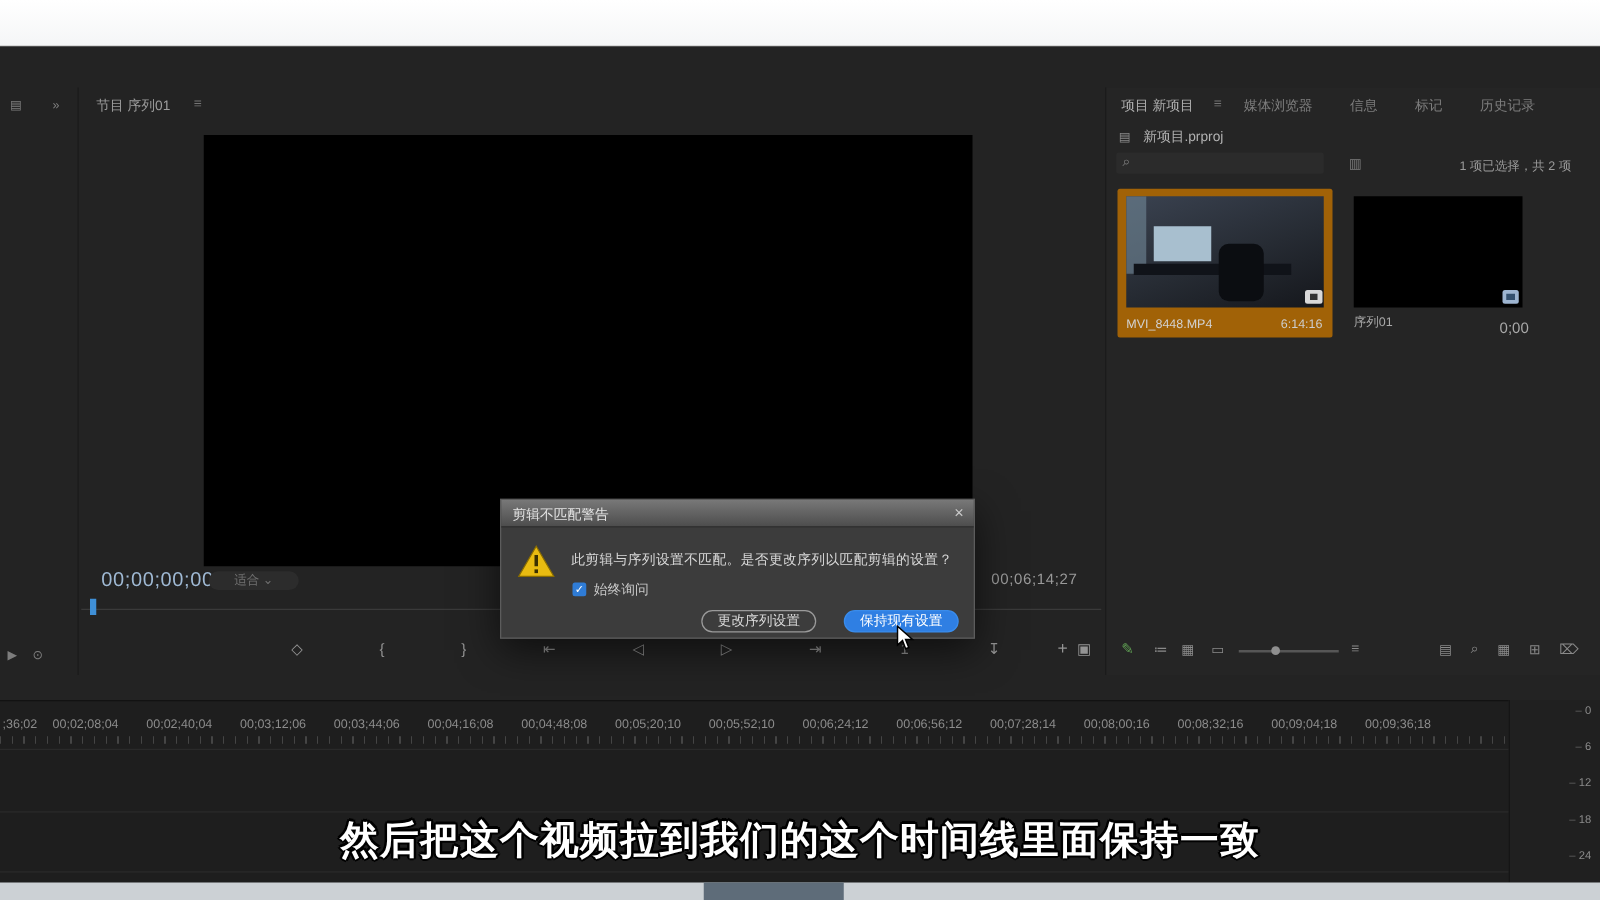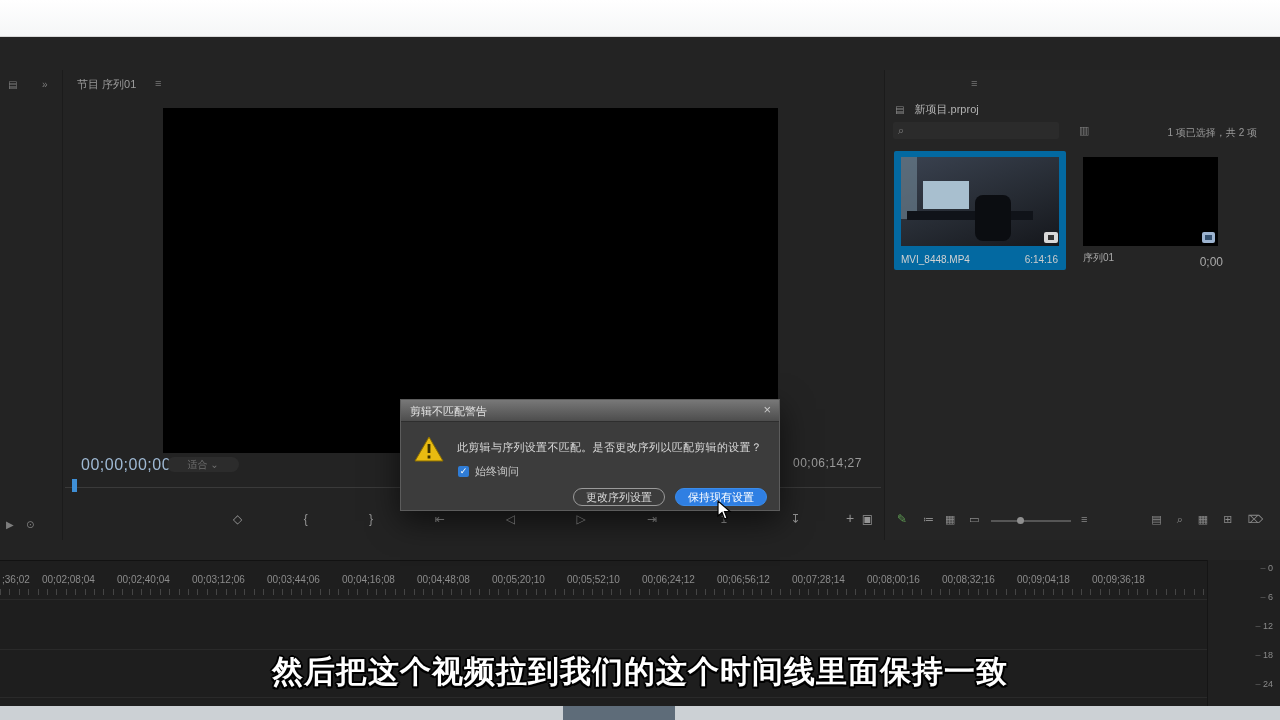--- a/index.html
+++ b/index.html
@@ -43,21 +43,21 @@
   .ptabs{position:absolute;left:12px;top:7px;display:flex;gap:30px;font-size:11px;color:#7d7d7d;white-space:nowrap;}
   .ptabs span:first-child{color:#adadad;margin-right:10px;}
   .ptabs-menu{position:absolute;left:86px;top:7px;font-size:11px;color:#757575;}
   .proj-row{position:absolute;left:10px;top:32px;font-size:11px;color:#b2b2b2;white-space:nowrap;}
   .proj-row .folder{color:#8a8a8a;margin-right:7px;font-size:10px;}
   .search-box{position:absolute;left:8px;top:52px;width:166px;height:17px;background:#2b2b2b;border-radius:2px;}
   .search-ic{position:absolute;left:13px;top:54px;color:#7d7d7d;font-size:11px;}
   .filter-ic{position:absolute;left:194px;top:54px;color:#7d7d7d;font-size:11px;}
   .sel-status{position:absolute;right:24px;top:56px;font-size:10px;color:#9a9a9a;}
 
-  .tile1{position:absolute;left:9px;top:81px;width:172px;height:119px;background:#0369a1;border-radius:2px;}
+  .tile1{position:absolute;left:9px;top:81px;width:172px;height:119px;background:#a16207;border-radius:2px;}
   .thumb1{position:absolute;left:7px;top:6px;width:158px;height:89px;overflow:hidden;
           background:linear-gradient(160deg,#3a4250 0%,#262b33 55%,#15171c 100%);}
   .th-window{position:absolute;left:0;top:0;width:16px;height:62px;background:#6d8292;opacity:.65;}
   .th-screen{position:absolute;left:22px;top:24px;width:46px;height:28px;background:#a8bfcf;}
   .th-desk{position:absolute;left:6px;top:54px;width:126px;height:9px;background:#101319;}
   .th-chair{position:absolute;left:74px;top:38px;width:36px;height:46px;background:#0b0d11;border-radius:8px;}
   .badge1{position:absolute;right:8px;bottom:27px;width:14px;height:11px;background:#d9d9d9;border-radius:2px;}
   .badge1::after{content:"";position:absolute;left:4px;top:3px;width:6px;height:5px;background:#333;}
   .t1-name{position:absolute;left:7px;bottom:5px;font-size:10px;color:#d2d2d2;}
   .t1-dur{position:absolute;right:8px;bottom:5px;font-size:10px;color:#cdcdcd;}
@@ -97,21 +97,21 @@
           border:1px solid #5c5c5c;box-shadow:0 10px 30px rgba(0,0,0,.6);z-index:50;box-sizing:border-box;}
   .dlg-title{position:absolute;left:0;top:0;width:100%;height:22px;
              background:linear-gradient(180deg,#787878 0%,#4d4d4d 100%);border-bottom:1px solid #2e2e2e;box-sizing:border-box;}
   .dlg-title-text{position:absolute;left:9px;top:4px;font-size:11px;color:#e4e4e4;}
   .dlg-close{position:absolute;right:8px;top:2px;font-size:13px;color:#c9c9c9;cursor:default;}
   .warn{position:absolute;left:13px;top:36px;}
   .dlg-msg{position:absolute;left:56px;top:40px;font-size:11px;color:#dadada;white-space:nowrap;letter-spacing:.3px;text-align:center;}
   .dlg-check{position:absolute;left:57px;top:64px;display:flex;align-items:center;gap:6px;}
   .cbox{width:11px;height:11px;background:#2f7cd6;border-radius:2px;color:#fff;font-size:9px;line-height:11px;text-align:center;}
   .clabel{font-size:11px;color:#c8c8c8;}
-  .dlg-buttons{position:absolute;right:12px;top:88px;display:flex;gap:10px;}
+  .dlg-buttons{position:absolute;right:12px;top:88px;display:flex;gap:22px;}
   .btn{height:18px;line-height:16px;padding:0 12px;border-radius:9px;font-size:11px;box-sizing:border-box;white-space:nowrap;}
   .btn.secondary{border:1px solid #9a9a9a;color:#dadada;background:#3c3c3c;}
   .btn.primary{border:1px solid #3a8ceb;background:#2f7fe3;color:#ffffff;}
 
   
   .cursor{position:absolute;left:717px;top:500px;z-index:60;}
 
   
   .subtitle{position:absolute;left:0;top:651px;width:1280px;text-align:center;z-index:40;
             font-size:31px;font-weight:700;color:#fff;letter-spacing:1px;
@@ -158,20 +158,27 @@
         <span class="ticon">▷</span>
         <span class="ticon">⇥</span>
         <span class="ticon">↥</span>
         <span class="ticon">↧</span>
         <span class="ticon">▣</span>
       </div>
     <span class="add-btn">+</span>
   </section>
 
   <section class="project">
+    <div class="ptabs">
+        <span class="ptab">项目 新项目</span>
+        <span class="ptab">媒体浏览器</span>
+        <span class="ptab">信息</span>
+        <span class="ptab">标记</span>
+        <span class="ptab">历史记录</span>
+      </div>
     <span class="ptabs-menu">≡</span>
 
     <div class="proj-row">
       <span class="folder">▤</span>
       <span>新项目.prproj</span>
     </div>
 
     <div class="search-box"></div>
     <span class="search-ic">⌕</span>
     <span class="filter-ic">▥</span>

